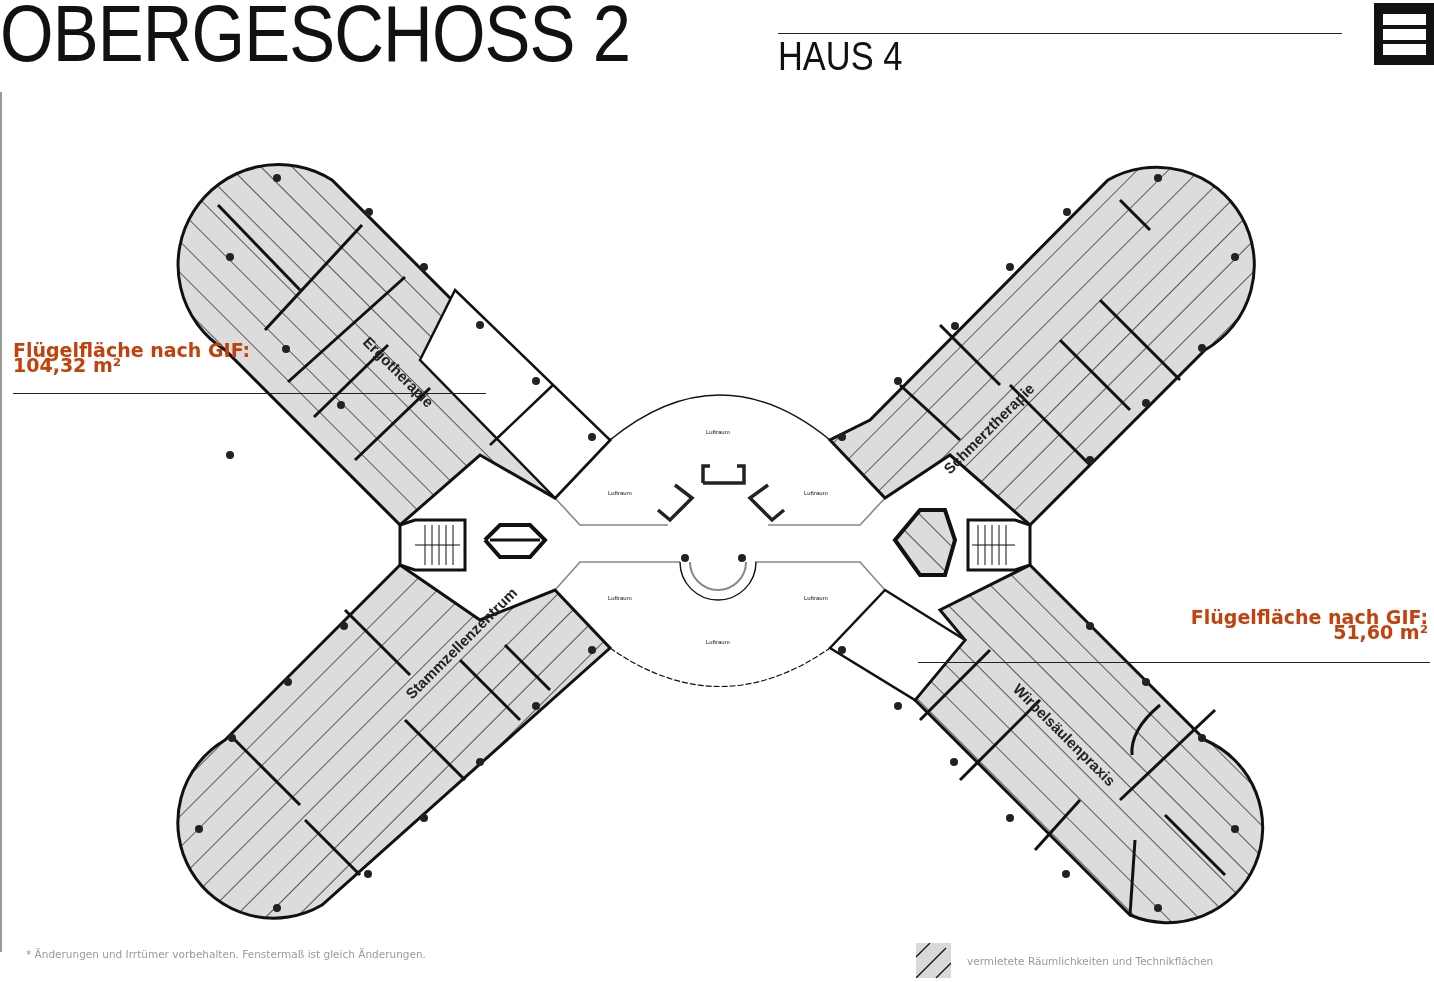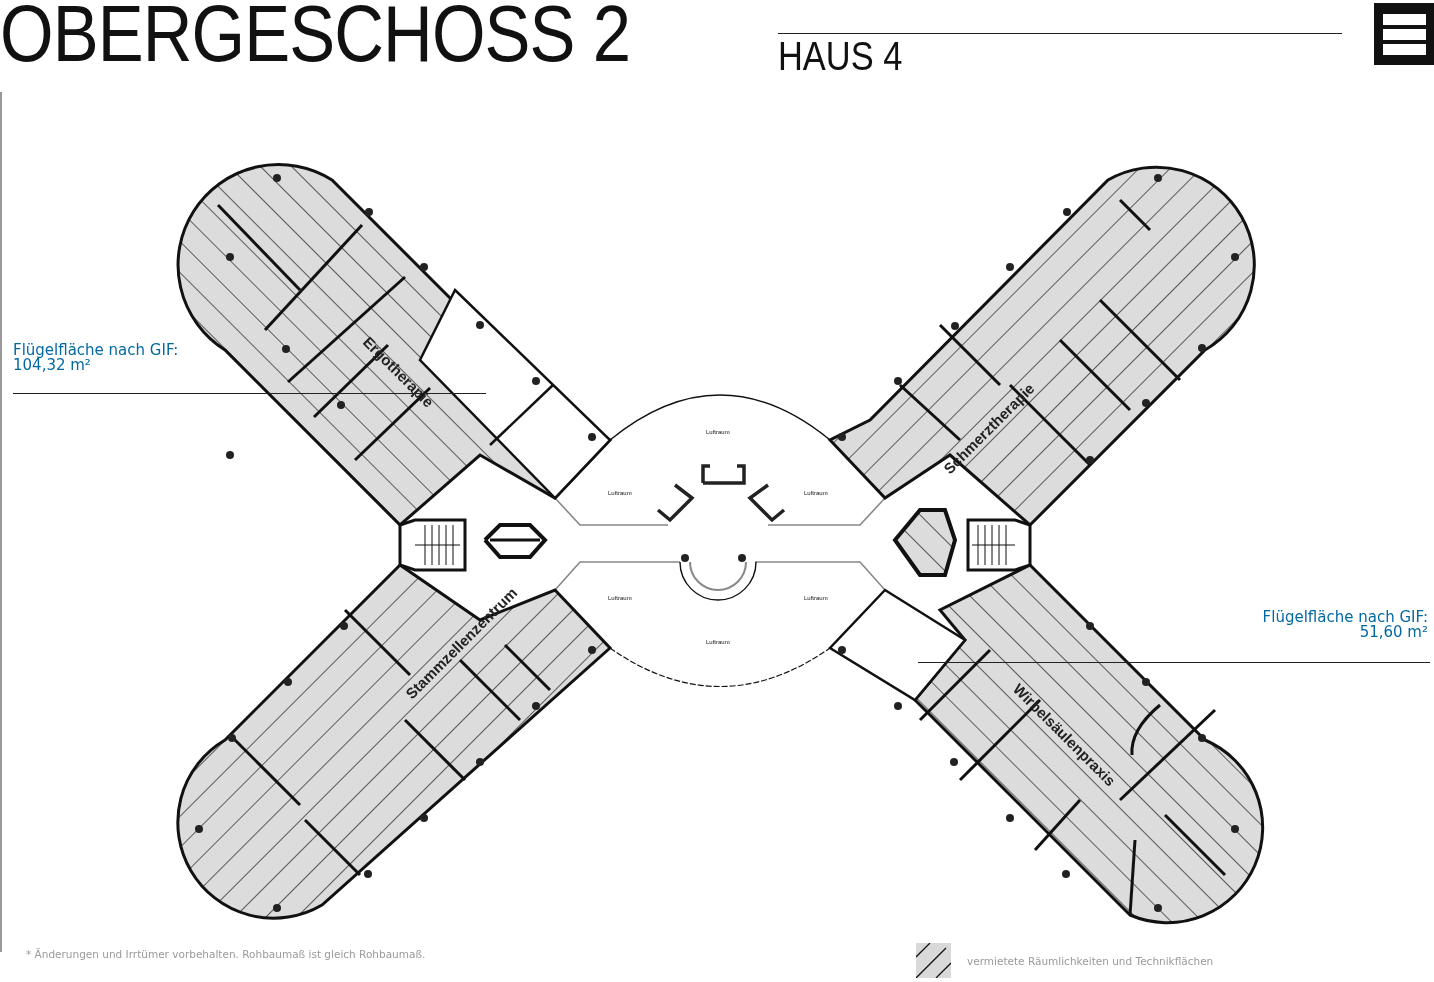--- a/index.html
+++ b/index.html
@@ -4,21 +4,21 @@
 <style>
   html, body { margin:0; padding:0; background:#ffffff; }
   body { width:1434px; height:982px; position:relative; overflow:hidden; font-family:"DejaVu Sans", sans-serif; color:#111; }
   .title { position:absolute; left:0; top:-6px; font-family:"Liberation Sans", sans-serif; font-size:80px; font-weight:400; letter-spacing:-1px; color:#111; transform:scaleX(0.86); transform-origin:left top; white-space:nowrap; line-height:1; }
   .rule-top { position:absolute; left:778px; top:33px; width:564px; height:1px; background:#222; }
   .subtitle { position:absolute; left:778px; top:36px; font-family:"Liberation Sans", sans-serif; font-size:40px; color:#111; transform:scaleX(0.86); transform-origin:left top; white-space:nowrap; line-height:1; }
   .logo { position:absolute; left:1374px; top:3px; width:60px; height:62px; background:#111; }
   .logo .bar { position:absolute; left:9px; width:43px; height:11px; background:#fff; }
   .left-edge { position:absolute; left:0; top:92px; width:2px; height:860px; background:#999; }
   .plan { position:absolute; left:0; top:0; }
-  .area-label { position:absolute; font-family:"DejaVu Sans", sans-serif; font-weight:normal; font-size:15px; color:#0369a1; line-height:15px; }
+  .area-label { position:absolute; font-family:"DejaVu Sans", sans-serif; font-weight:bold; font-size:19px; color:#c2410c; line-height:15px; }
   .area-left { left:13px; top:343px; }
   .area-right { right:6px; top:610px; text-align:right; }
   .leader { position:absolute; height:1px; background:#222; }
   .footnote { position:absolute; left:26px; top:946px; font-family:"DejaVu Sans", sans-serif; font-size:10.5px; color:#9a9a9a; line-height:16px; }
   .legend { position:absolute; left:916px; top:943px; display:flex; align-items:center; }
   .legend-swatch { width:35px; height:35px; }
   .legend-text { margin-left:16px; font-family:"DejaVu Sans", sans-serif; font-size:10.5px; color:#9a9a9a; }
   .wing-label { font-family:"Liberation Sans", sans-serif; font-weight:bold; font-size:15px; fill:#222; }
   .luft { font-family:"Liberation Sans", sans-serif; font-size:6px; fill:#111; }
 </style>
@@ -190,21 +190,21 @@
 </div>
 <div class="leader" style="left:13px; top:393px; width:473px;"></div>
 
 <div class="area-label area-right">
   <div>Flügelfläche nach GIF:</div>
   <div>51,60 m²</div>
 </div>
 <div class="leader" style="left:918px; top:662px; width:512px;"></div>
 
 <div class="footnote">
-  <div>* Änderungen und Irrtümer vorbehalten. Rohbaumaß ist gleich Rohbaumaß.</div>
+  <div>* Änderungen und Irrtümer vorbehalten. Fenstermaß ist gleich Änderungen.</div>
 </div>
 
 <div class="legend">
   <svg class="legend-swatch" width="35" height="35" viewBox="0 0 35 35">
     <rect width="35" height="35" fill="#d9d9d9"></rect>
     <line x1="0" y1="14" x2="14" y2="0" stroke="#111" stroke-width="1.3"></line>
     <line x1="0" y1="35" x2="30" y2="5" stroke="#111" stroke-width="1.3"></line>
     <line x1="20" y1="35" x2="35" y2="20" stroke="#111" stroke-width="1.3"></line>
   </svg>
   <span class="legend-text">vermietete Räumlichkeiten und Technikflächen</span>

